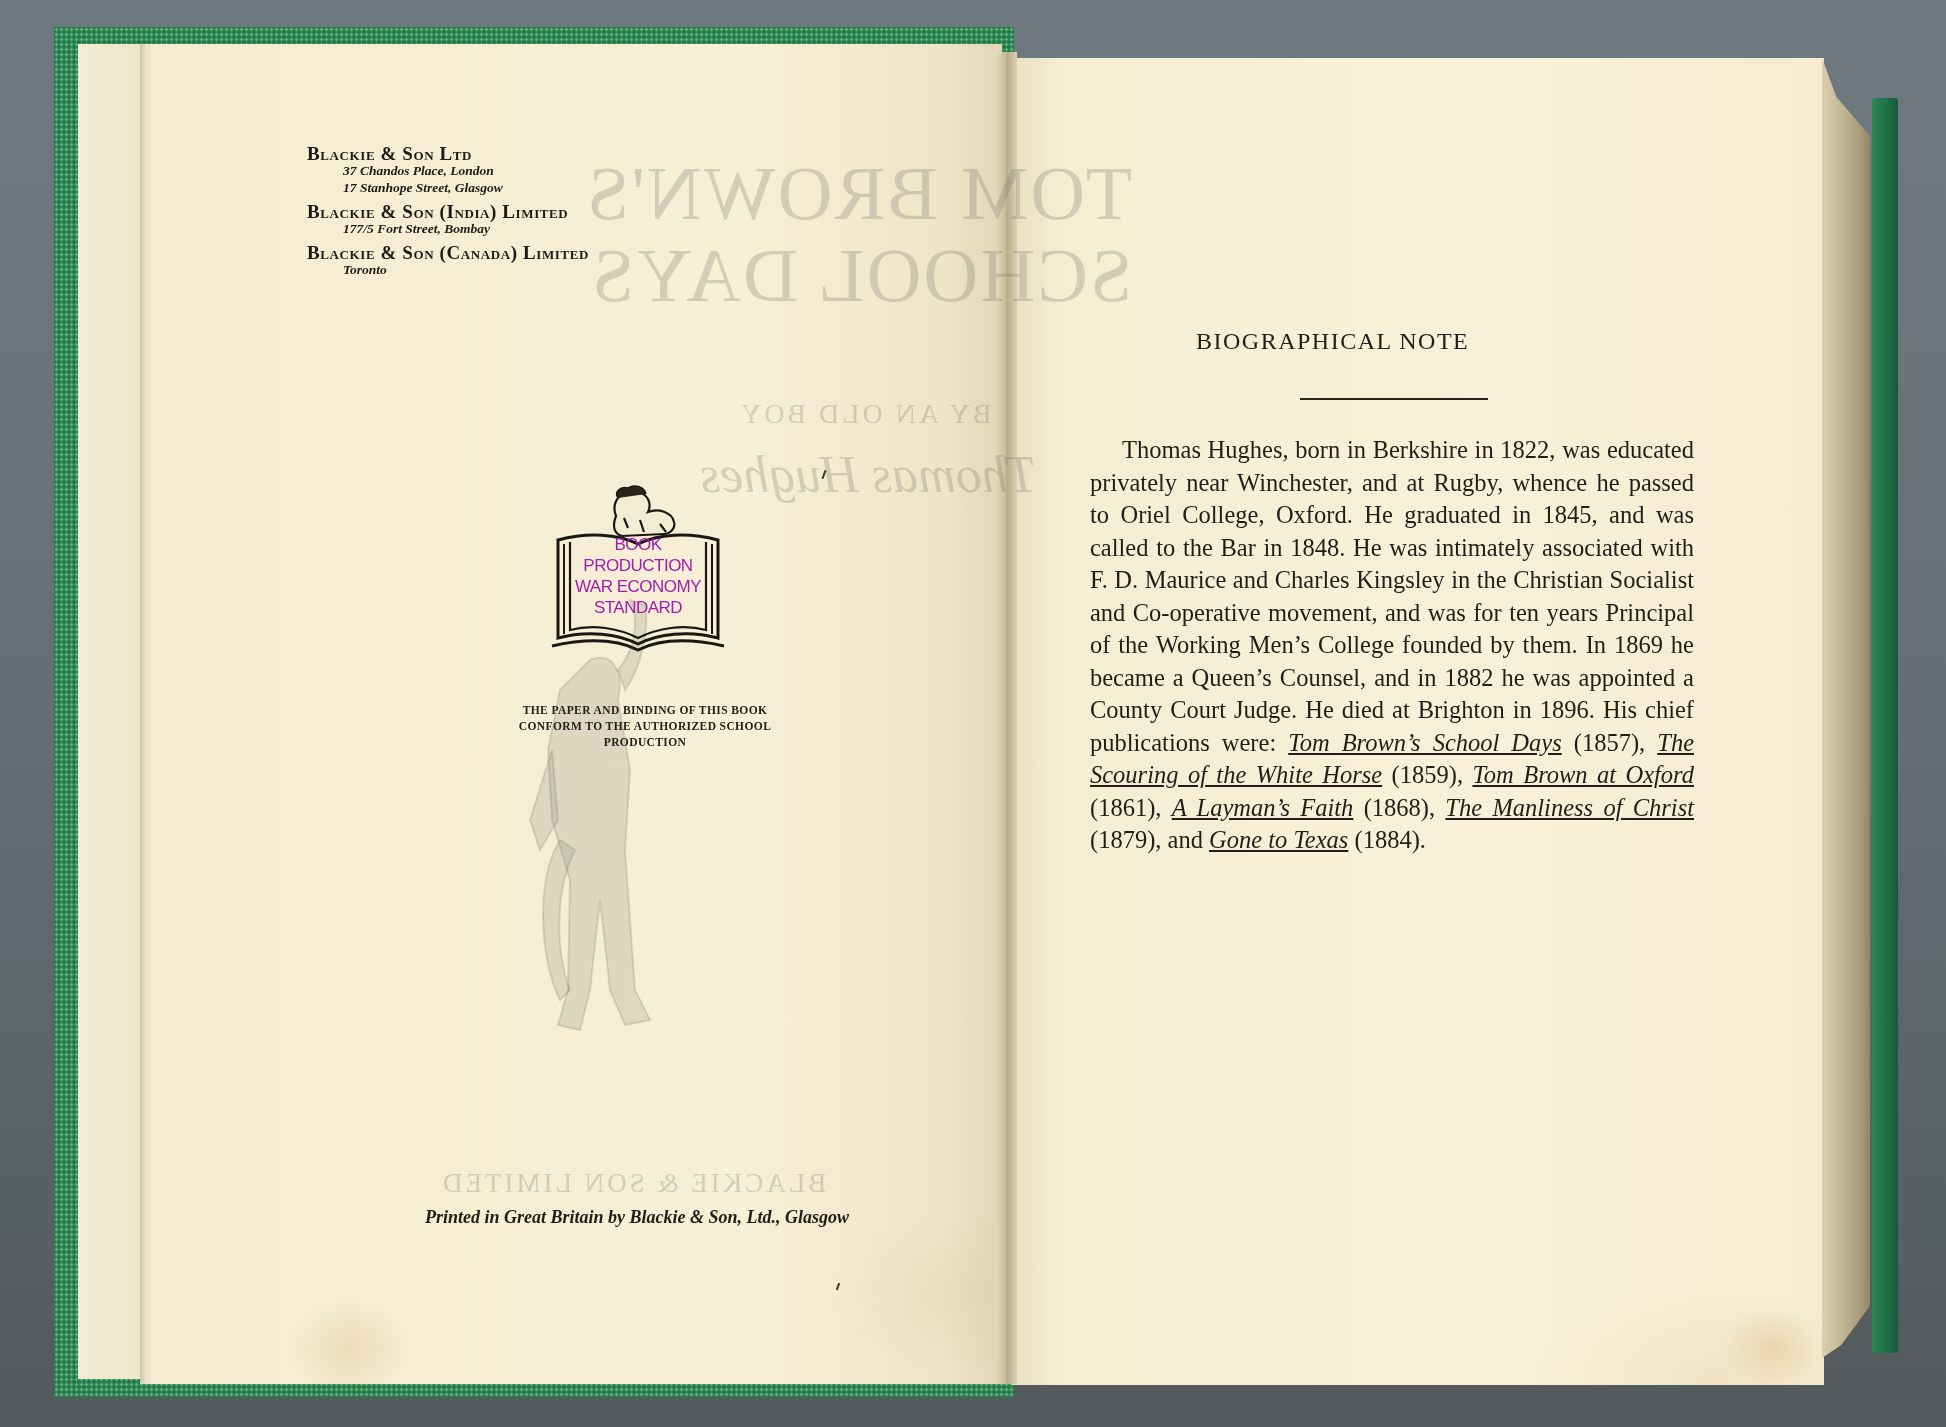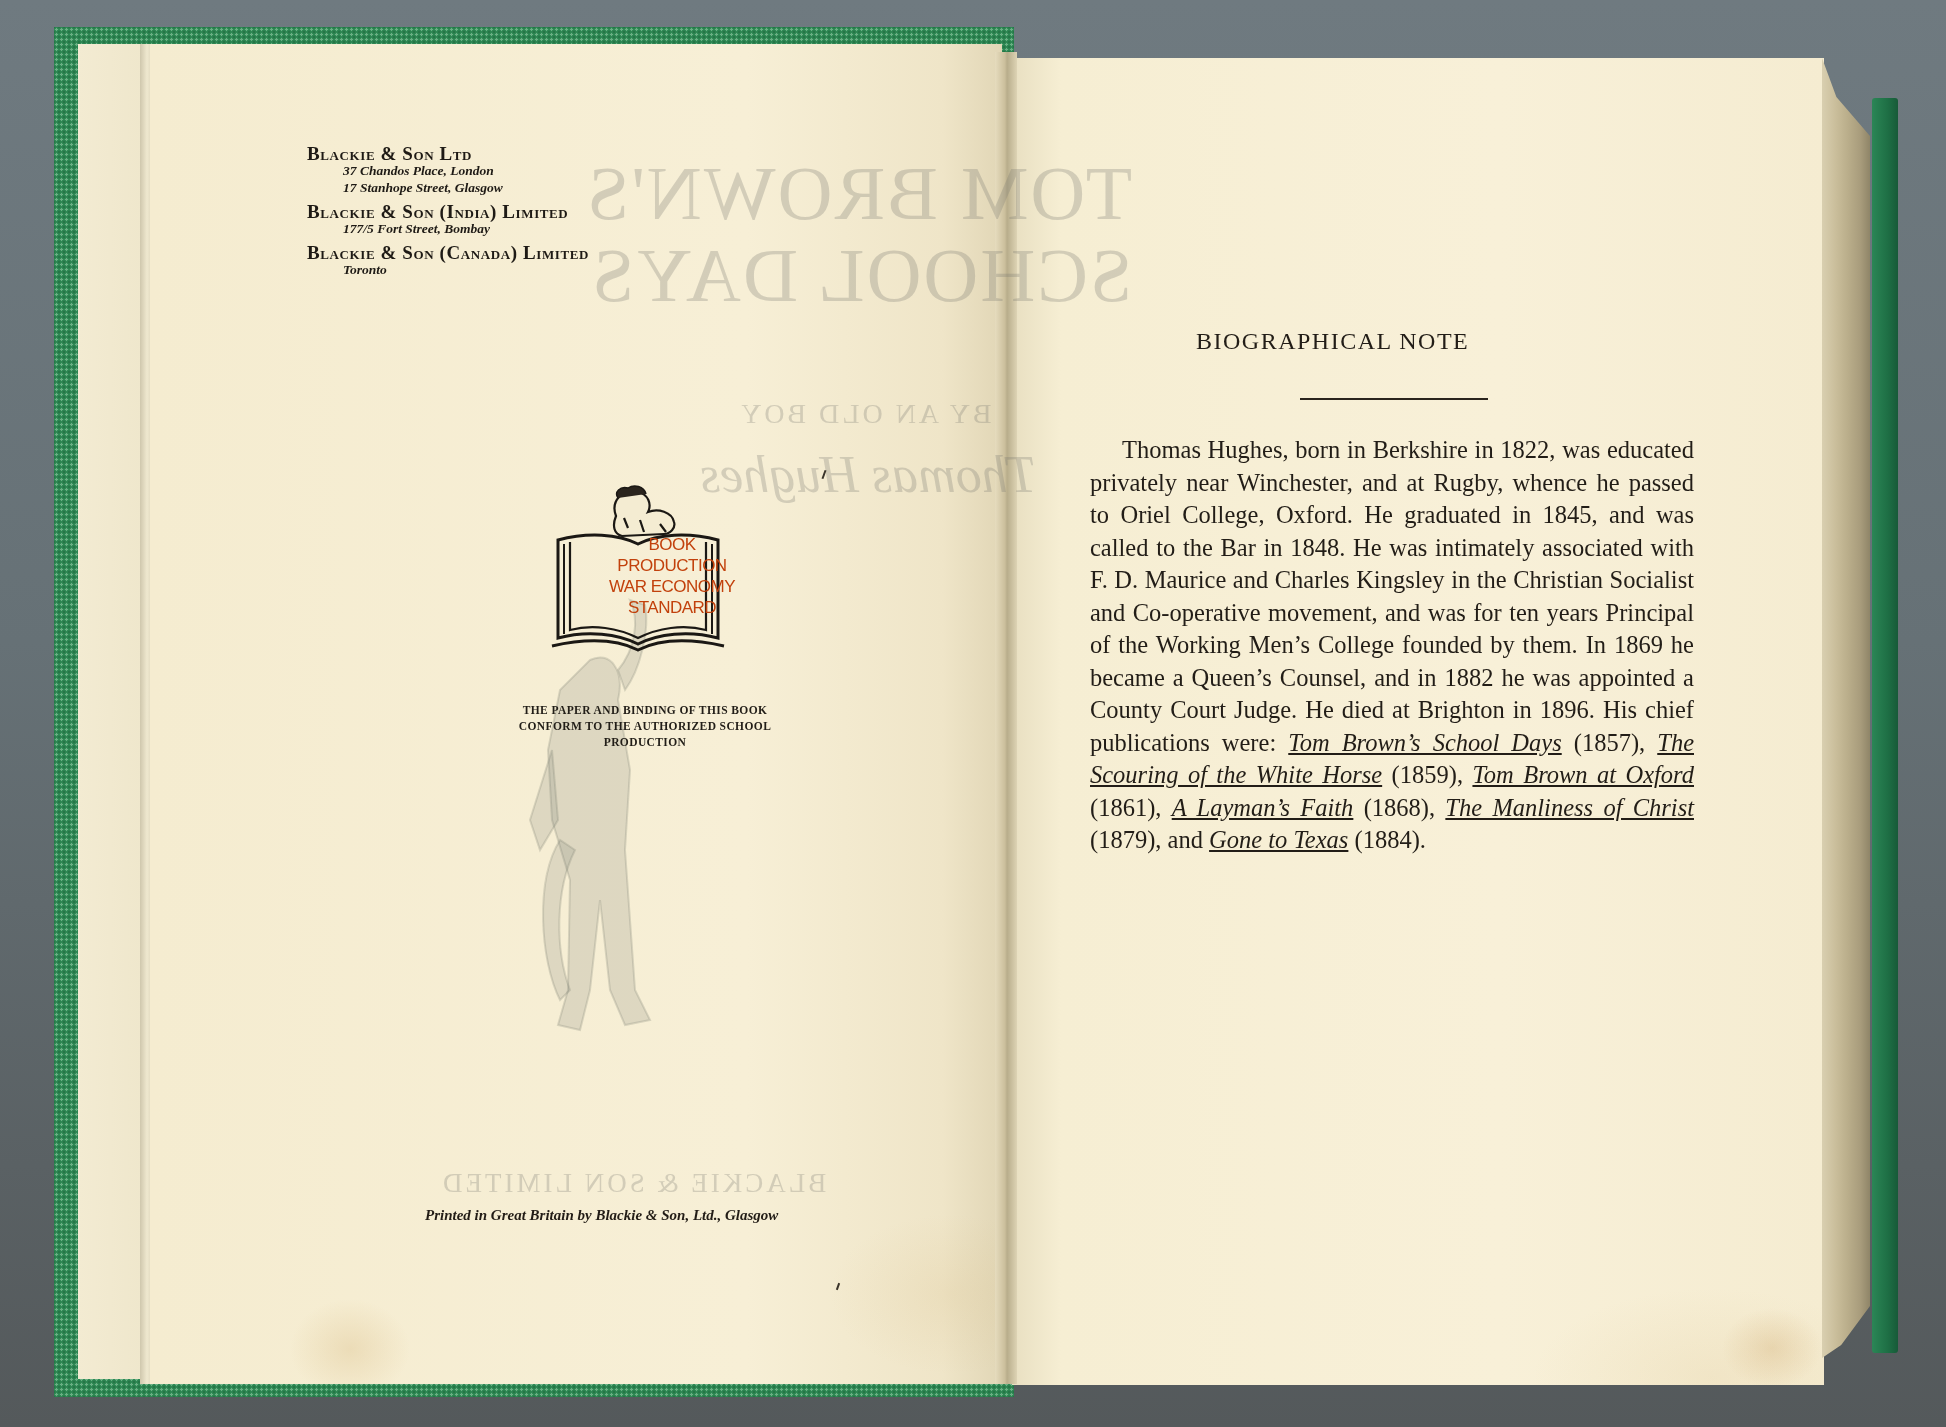--- a/index.html
+++ b/index.html
@@ -79,32 +79,32 @@
   .ghost-by { left: 738px; top: 398px; font-size: 28px; letter-spacing: 3px; }
   .ghost-author { left: 700px; top: 445px; font-size: 52px; font-style: italic; }
   .ghost-publisher { left: 440px; top: 1168px; font-size: 27px; letter-spacing: 3px; }
 
   
   .ghost-figure { position: absolute; left: 440px; top: 520px; width: 300px; height: 520px; opacity: 0.9; }
 
   
   .emblem { position: absolute; left: 548px; top: 478px; width: 180px; height: 180px; }
   .emblem-text {
-    position: absolute; left: 604px; top: 534px; width: 136px; text-align: center;
-    font-family: "Liberation Sans", sans-serif; font-size: 17px; line-height: 21px; color: #c2410c;
+    position: absolute; left: 570px; top: 534px; width: 136px; text-align: center;
+    font-family: "Liberation Sans", sans-serif; font-size: 17px; line-height: 21px; color: #a21caf;
     letter-spacing: -0.5px;
   }
   .conform {
     position: absolute; left: 480px; top: 670px; width: 330px; text-align: center;
     font-family: "Liberation Serif", serif; font-weight: bold; font-size: 11.5px; line-height: 16px;
     letter-spacing: 0.4px; color: #221e18; margin-top: 32px;
   }
   .printed {
     position: absolute; left: 425px; top: 1207px; font-family: "Liberation Serif", serif;
-    font-style: italic; font-weight: bold; font-size: 15px; color: #221c16; white-space: nowrap;
+    font-style: italic; font-weight: bold; font-size: 18px; color: #221c16; white-space: nowrap;
   }
   .speck { position: absolute; width: 2px; height: 9px; background: #3a342a; transform: rotate(20deg); }
 
   
   .bio-heading {
     position: absolute; left: 1196px; top: 328px; font-size: 24px; letter-spacing: 1.5px;
     color: #221d17; white-space: nowrap;
   }
   .bio-rule { position: absolute; left: 1300px; top: 398px; width: 188px; height: 2px; background: #2a241d; }
   .bio-body {

